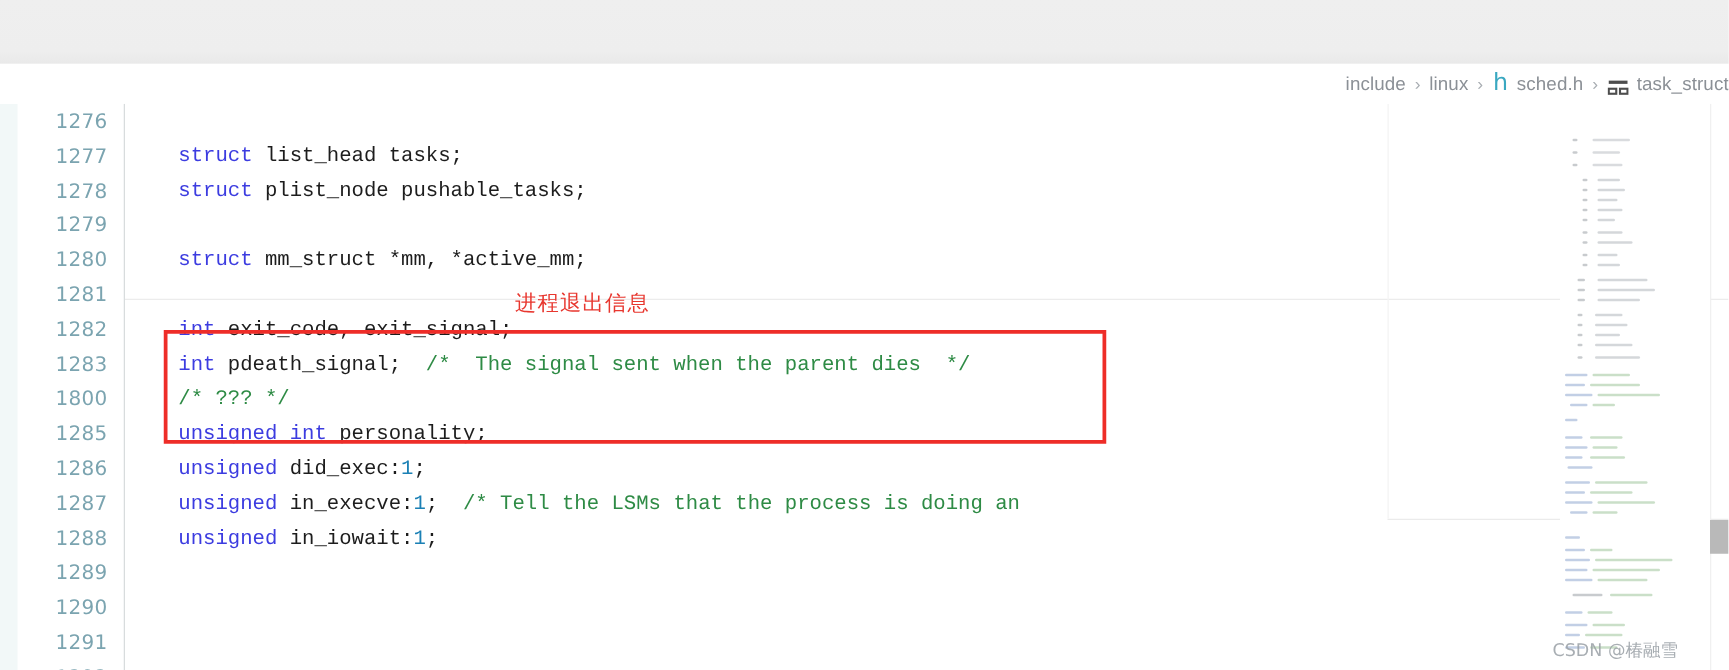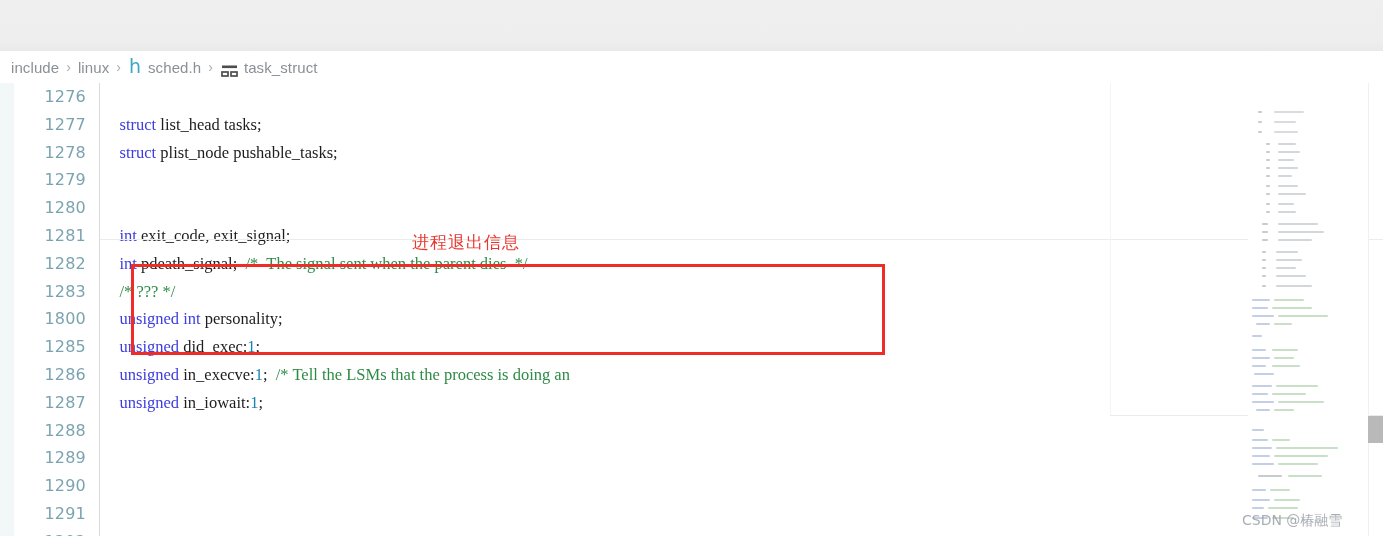--- a/index.html
+++ b/index.html
@@ -24,20 +24,21 @@
   
   .breadcrumb{
     position:absolute;left:0;top:51px;width:1383px;height:32px;
     background:#ffffff;
     display:flex;align-items:center;
     padding-left:11px;
     box-sizing:border-box;
     font-size:15px;
     color:#8a8f94;
     white-space:nowrap;
+    justify-content:flex-end;
   }
   .bc-seg{color:#8b9096;letter-spacing:.1px;}
   .bc-sep{color:#a8adb2;margin:0 7px;font-size:14px;}
   .bc-icon-h{
     color:#3aa8c1;font-family:"DejaVu Sans", sans-serif;
     font-size:19px;font-weight:400;margin:0 7px 0 1px;line-height:1;
     position:relative;top:-1px;
   }
   .bc-icon-struct{
     display:inline-block;width:17px;height:13px;margin:0 6px 0 1px;
@@ -65,21 +66,21 @@
     letter-spacing:.2px;
   }
   .vsplit{
     position:absolute;left:99px;top:0;width:1px;height:453px;
     background:#d8dcdd;
   }
 
   
   .code{
     position:absolute;left:100px;top:0;width:1010px;height:453px;
-    font-family:Liberation Serif, serif;
+    font-family:Liberation Mono, monospace;
     font-size:16.5px;
   }
   .cline{
     height:27.8px;line-height:27.8px;white-space:pre;
     padding-left:3px;position:relative;
   }
   .kw{color:#3c3ce0;}
   .ident{color:#1d1d1d;}
   .cmt{color:#2e8b45;}
   .num{color:#1b80b5;}
@@ -195,20 +196,21 @@
         <div class="gutter-line">1291</div>
         <div class="gutter-line">1292</div>
       </div>
     <div class="vsplit"></div>
 
     <div class="code" id="code">
         <div class="cline"></div>
         <div class="cline"><span class="punct">    </span><span class="kw">struct</span><span class="ident"> list_head tasks;</span></div>
         <div class="cline"><span class="punct">    </span><span class="kw">struct</span><span class="ident"> plist_node pushable_tasks;</span></div>
         <div class="cline"></div>
+        <div class="cline"><span class="punct">    </span><span class="kw">struct</span><span class="ident"> mm_struct *mm, *active_mm;</span></div>
         <div class="cline"></div>
         <div class="cline"><span class="punct">    </span><span class="kw">int</span><span class="ident"> exit_code, exit_signal;</span></div>
         <div class="cline"><span class="punct">    </span><span class="kw">int</span><span class="ident"> pdeath_signal;  </span><span class="cmt">/*  The signal sent when the parent dies  */</span></div>
         <div class="cline"><span class="punct">    </span><span class="cmt">/* ??? */</span></div>
         <div class="cline"><span class="punct">    </span><span class="kw">unsigned int</span><span class="ident"> personality;</span></div>
         <div class="cline"><span class="punct">    </span><span class="kw">unsigned</span><span class="ident"> did_exec:</span><span class="num">1</span><span class="ident">;</span></div>
         <div class="cline"><span class="punct">    </span><span class="kw">unsigned</span><span class="ident"> in_execve:</span><span class="num">1</span><span class="ident">;  </span><span class="cmt">/* Tell the LSMs that the process is doing an</span></div>
         <div class="cline"><span class="punct">    </span><span class="kw">unsigned</span><span class="ident"> in_iowait:</span><span class="num">1</span><span class="ident">;</span></div>
         <div class="cline"></div>
       </div>

